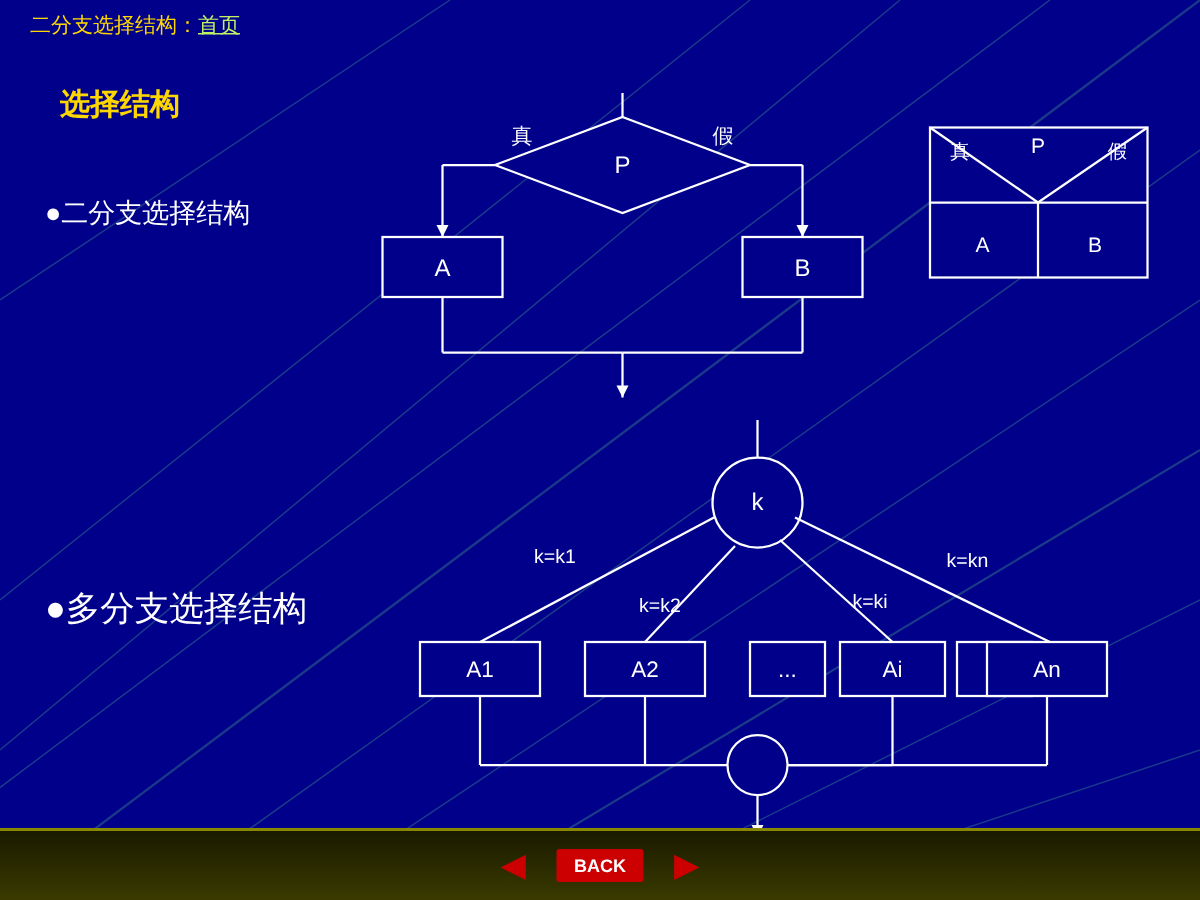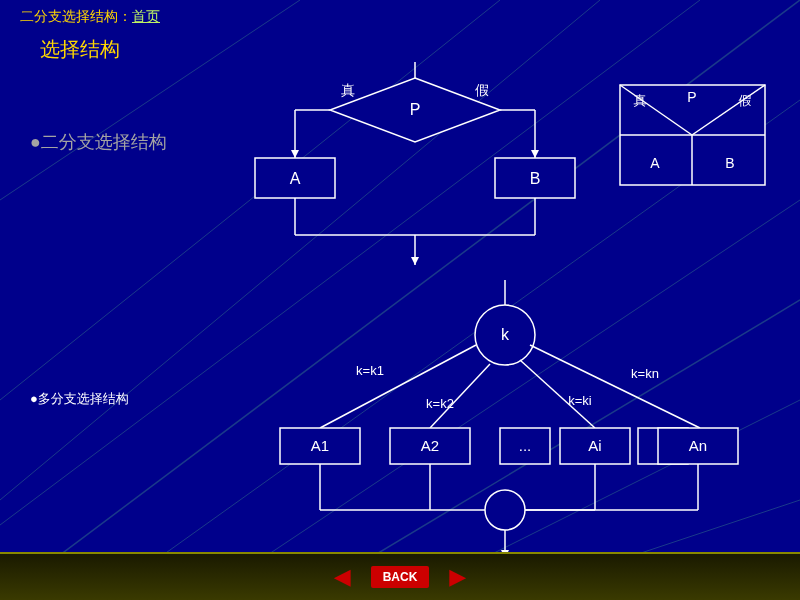--- a/index.html
+++ b/index.html
@@ -31,48 +31,48 @@
       z-index: 10;
     }
     .breadcrumb-bar a {
       color: #bef264;
       text-decoration: underline;
     }
 
     
     .section-title {
       position: absolute;
-      top: 36px;
+      top: 56px;
       left: 40px;
       color: #FFD700;
       font-size: 20px;
-      font-weight: normal;
+      font-weight: bold;
       z-index: 10;
     }
 
     
     .binary-label {
       position: absolute;
       top: 130px;
       left: 30px;
-      color: #a3a3a3;
+      color: #ffffff;
       font-size: 18px;
       display: flex;
       align-items: center;
       gap: 6px;
       z-index: 10;
     }
 
     
     .multi-label {
       position: absolute;
       top: 390px;
       left: 30px;
       color: white;
-      font-size: 13px;
+      font-size: 23px;
       display: flex;
       align-items: center;
       gap: 6px;
       z-index: 10;
     }
 
     
     .bottom-bar {
       position: absolute;
       bottom: 0;

